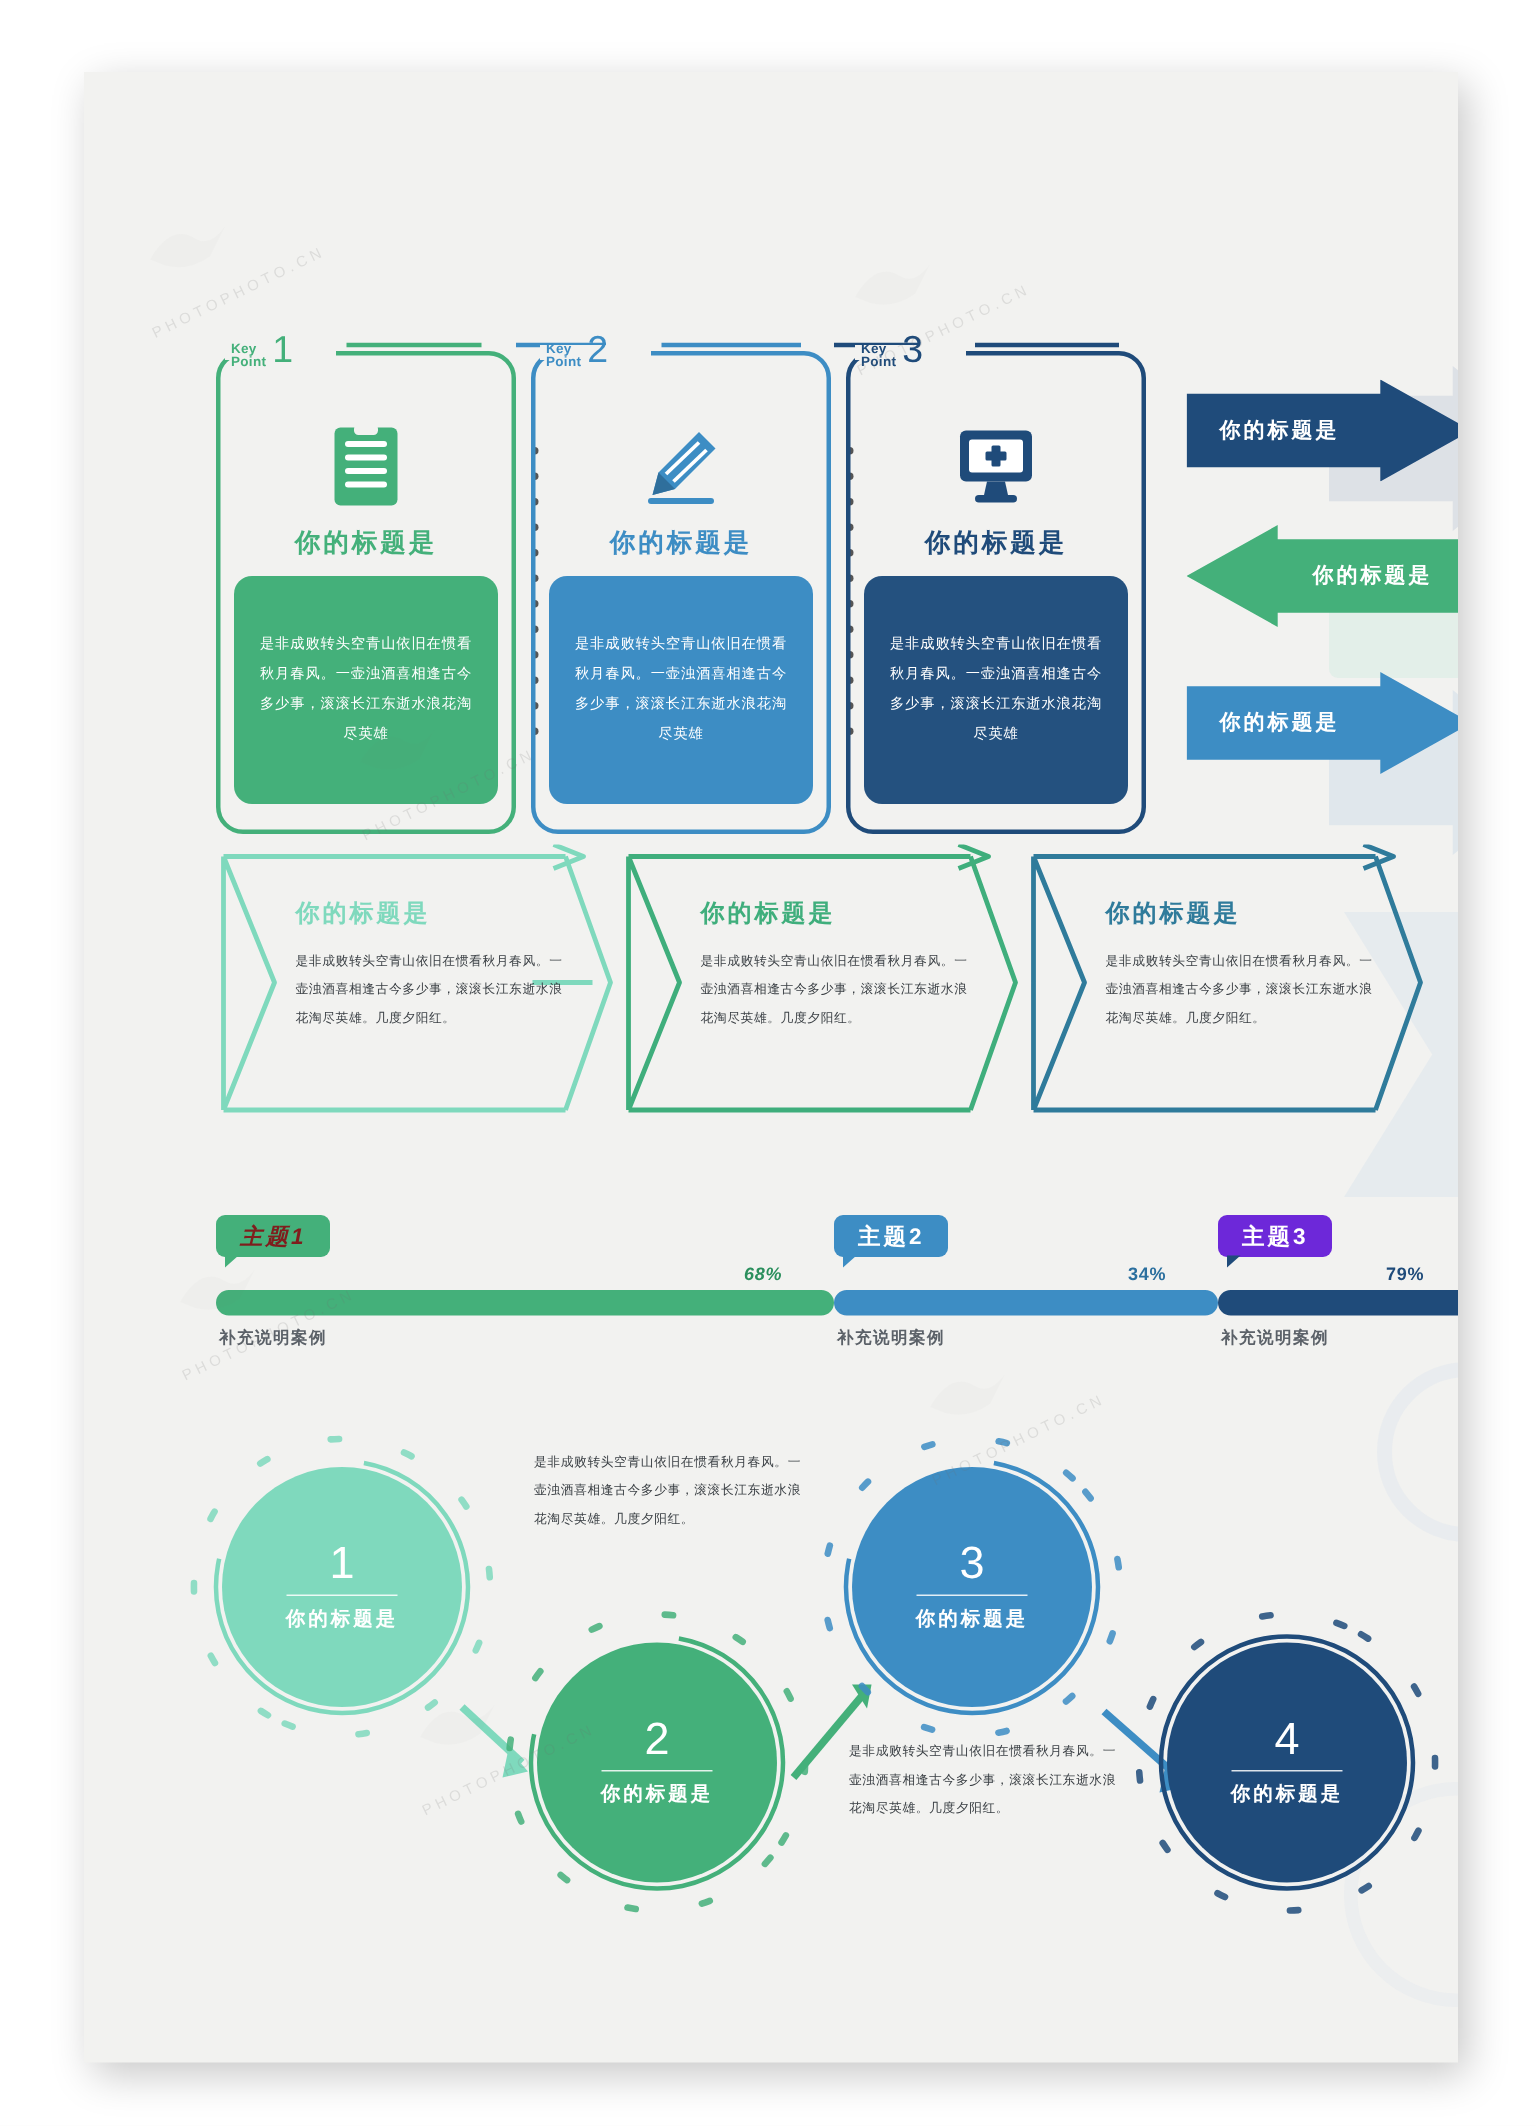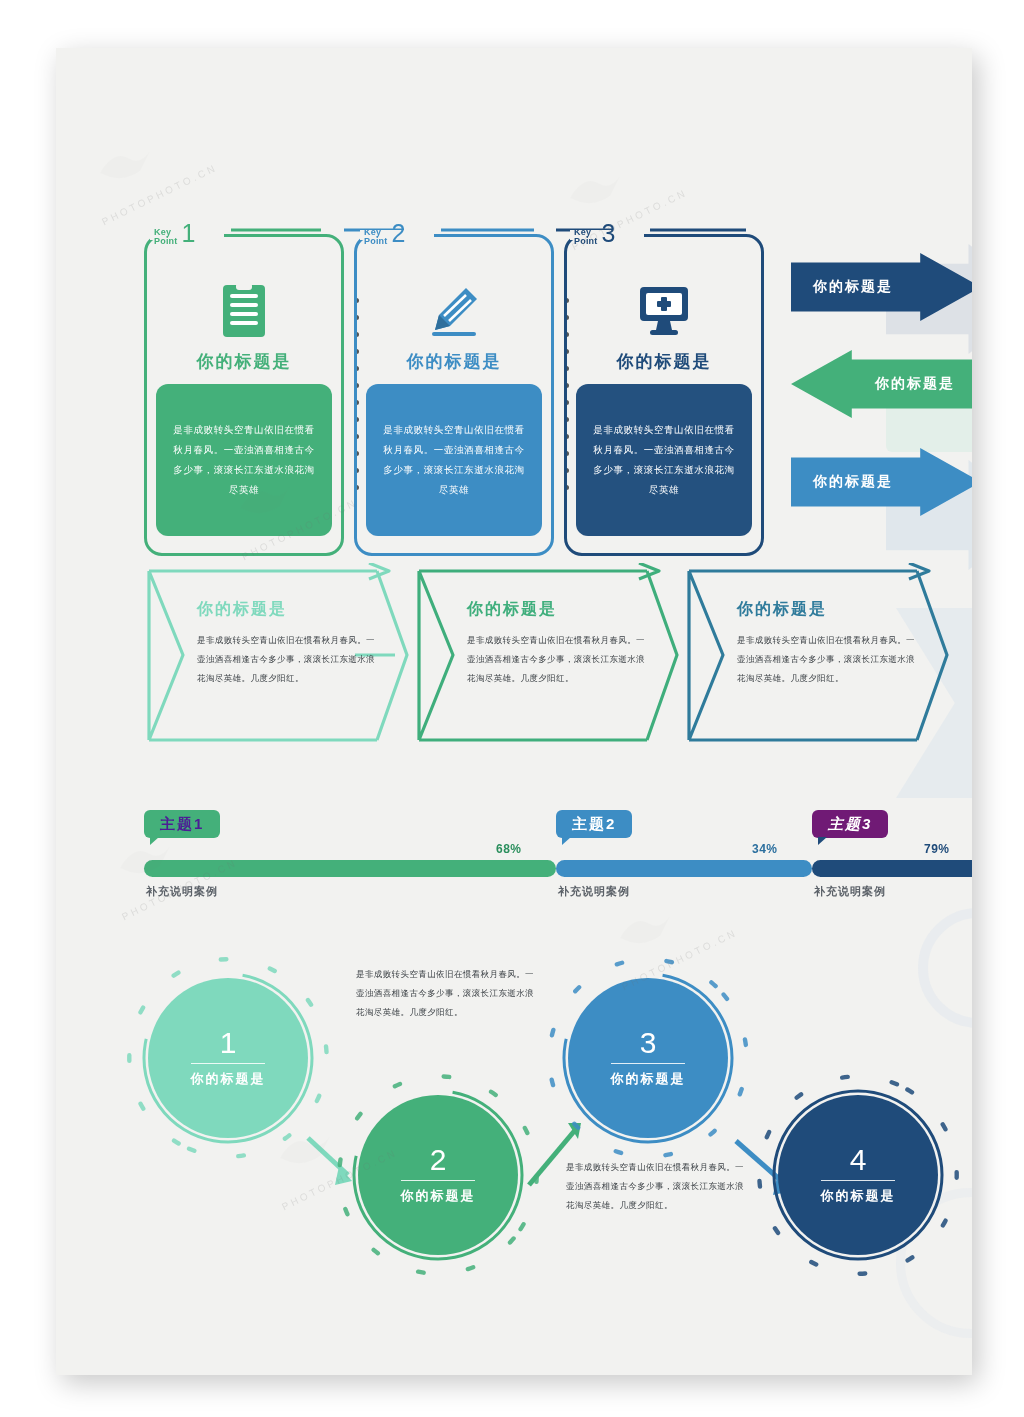--- a/index.html
+++ b/index.html
@@ -329,38 +329,38 @@
                    M8 8 L8 177 M236 8 L266 92 L236 177
                    M8 8 L42 92 L8 177" stroke="#2f7b9b" stroke-width="3.2" fill="none" stroke-linejoin="round"></path>
           <path d="M228 0 L248 8 L228 16" stroke="#2f7b9b" stroke-width="3.2" fill="none" stroke-linejoin="round"></path>
         </svg>
         <div class="chev-title" style="color:#2f7b9b;">你的标题是</div>
         <div class="chev-body">是非成败转头空青山依旧在惯看秋月春风。一壶浊酒喜相逢古今多少事，滚滚长江东逝水浪花淘尽英雄。几度夕阳红。</div>
       </div>
 
       <div class="bar-block" style="left:88px; top:762px; width:412px;">
         <div class="bar-tag" style="background:#44b07a; color:#44b07a;">
-          <span style="color:#4c1d95;">主题1</span>
+          <span style="color:#7f1d1d;font-style:italic;">主题1</span>
         </div>
         <div class="bar-track" style="width:412px; background:#44b07a;"></div>
-        <div class="bar-pct" style="color:#2b8f5d; left:352px;">68%</div>
+        <div class="bar-pct" style="color:#2b8f5d; left:352px;font-style:italic;">68%</div>
         <div class="bar-note">补充说明案例</div>
       </div>
 
       <div class="bar-block" style="left:500px; top:762px; width:256px;">
         <div class="bar-tag" style="background:#3d8dc4; color:#3d8dc4;">
           <span style="color:#fff;">主题2</span>
         </div>
         <div class="bar-track" style="width:256px; background:#3d8dc4;"></div>
         <div class="bar-pct" style="color:#2b6f9e; left:196px;">34%</div>
         <div class="bar-note">补充说明案例</div>
       </div>
 
       <div class="bar-block" style="left:756px; top:762px; width:168px;">
-        <div class="bar-tag" style="background:#701a75; color:#1f4b7a;font-style:italic;">
+        <div class="bar-tag" style="background:#6d28d9; color:#1f4b7a;">
           <span style="color:#fff;">主题3</span>
         </div>
         <div class="bar-track" style="width:168px; background:#1f4b7a;"></div>
         <div class="bar-pct" style="color:#1f4b7a; left:112px;">79%</div>
         <div class="bar-note">补充说明案例</div>
       </div>
 
       <div class="circ-wrap">
 
         <svg class="conn" width="916" height="420" style="left:0;top:0;">

